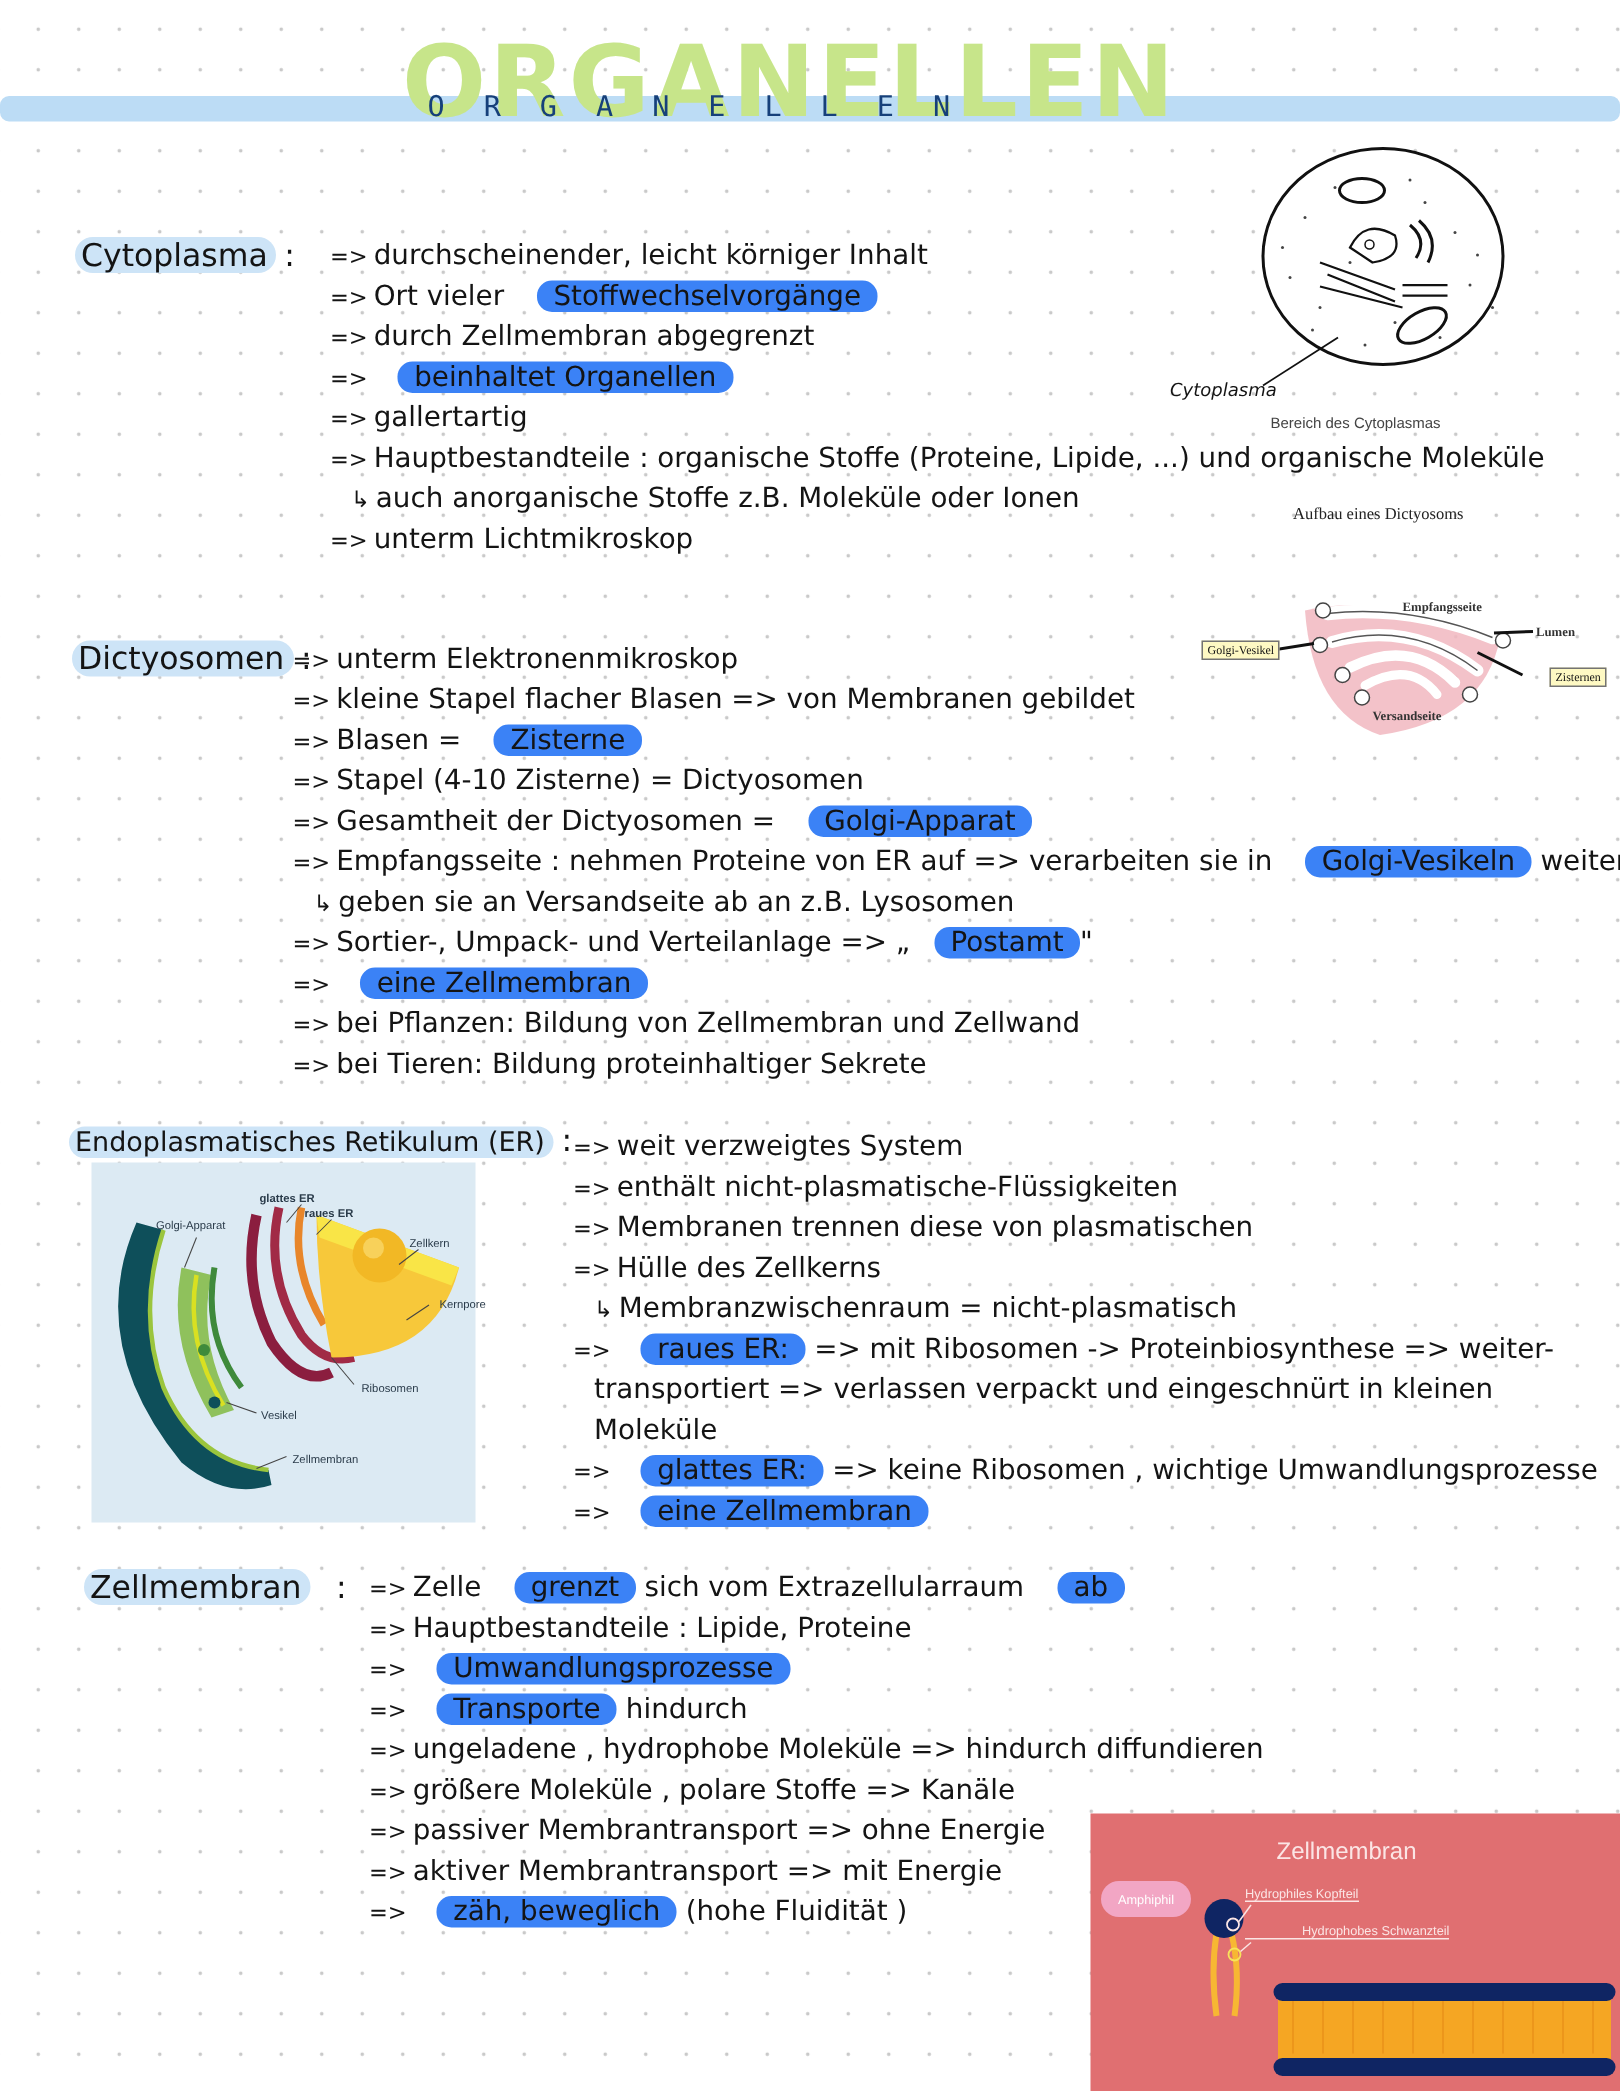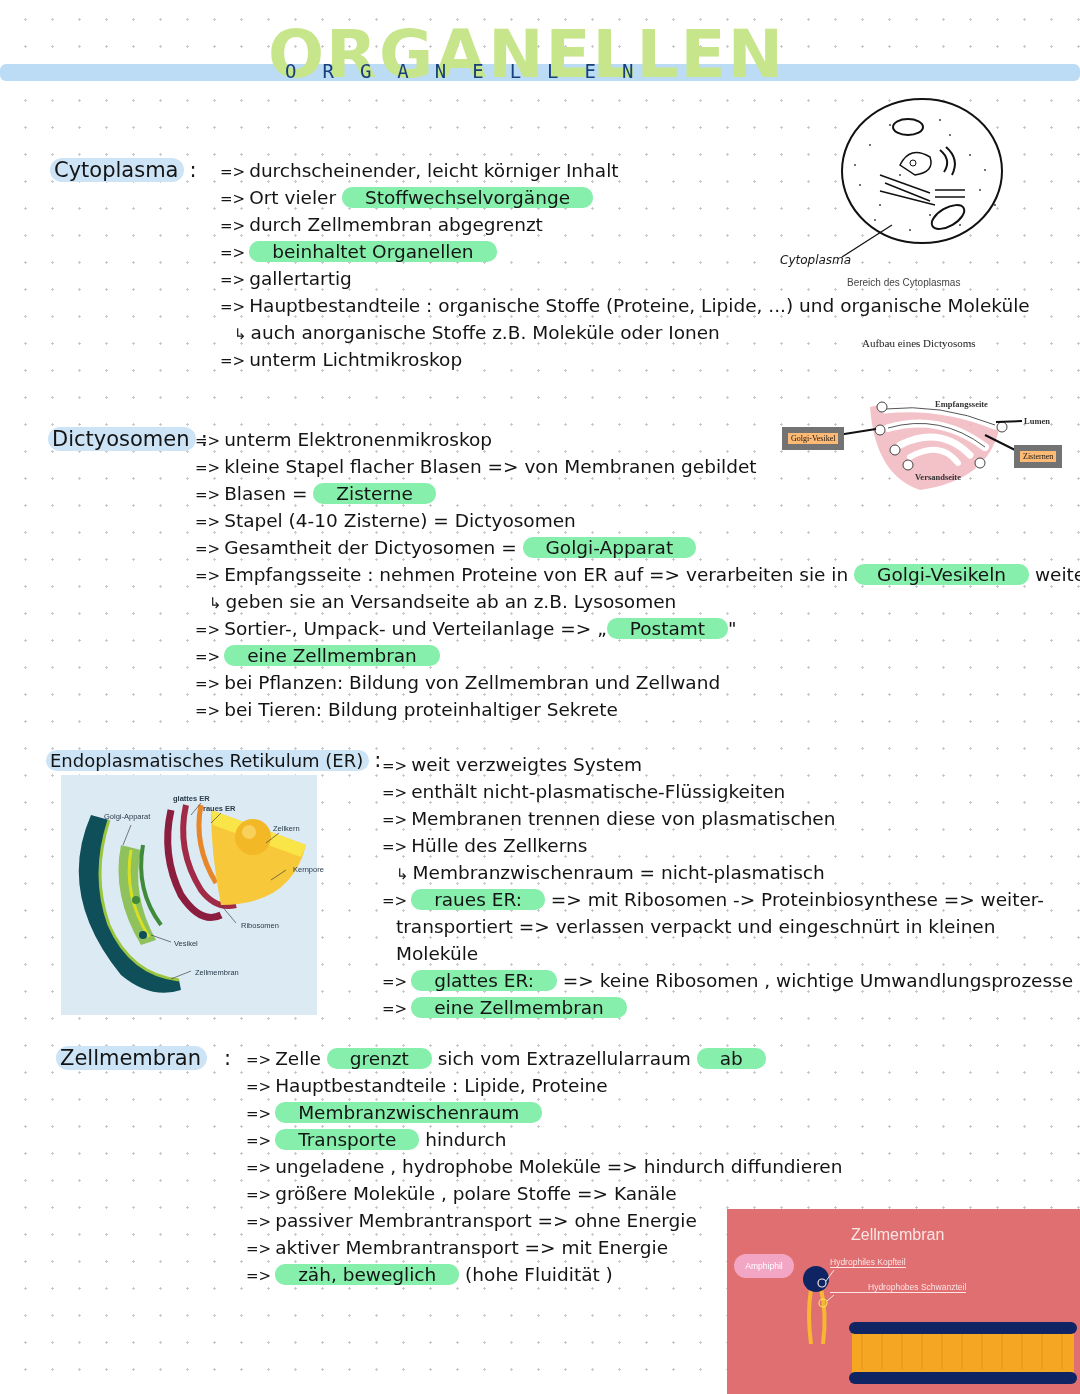--- a/index.html
+++ b/index.html
@@ -14,25 +14,25 @@
   }
   .abs { position:absolute; }
   .title-bar { left:0; top:64px; width:1080px; height:17px; background:#bcdcf5; border-radius:6px; }
   .title-big { left:268px; top:22px; font-family:"DejaVu Sans", sans-serif; font-weight:bold; font-size:66px; letter-spacing:2px; color:#c7e58a; line-height:1; }
   .title-small { left:285px; top:62px; font-family:"DejaVu Sans Mono", monospace; font-size:19px; letter-spacing:26px; color:#16407a; line-height:1; }
   .heading { font-family:"DejaVu Sans", sans-serif; font-size:21px; line-height:26px; padding:0 6px 0 4px; border-radius:12px; background:#cde4f7; white-space:nowrap; }
   .colon { font-size:21px; }
   .lines { font-family:"DejaVu Sans", sans-serif; font-size:18.5px; line-height:27px; white-space:nowrap; }
   .line { display:block; height:27px; }
   .arrow { font-size:15px; margin-right:4px; }
-  .hl { background:#86efac; border-radius:10px; padding:0 23px; }
+  .hl { background:#3b82f6; border-radius:10px; padding:0 11px;margin-left:16px; }
   .indent { padding-left:14px; }
   .fig-cap { font-family:"Liberation Serif", serif; font-size:11px; color:#222; }
   .small-cap { font-family:Liberation Sans, sans-serif; font-size:10px; color:#444; }
-  .label-box { font-family:"Liberation Serif", serif; font-size:8px; border:6px solid #737373; padding:1px 3px; background:#fdba74; }
+  .label-box { font-family:"Liberation Serif", serif; font-size:8px; border:1px solid #737373; padding:1px 3px; background:#fef9c3;margin-left:19px; }
   .serif-lbl { font-family:"Liberation Serif", serif; font-size:8.5px; font-weight:bold; color:#333; }
   .er-img { left:61px; top:775px; width:256px; height:240px; background:#dceaf3; }
   .er-lbl { font-family:"Liberation Sans", sans-serif; font-size:7.5px; color:#2a3b4a; }
   .mem-img { left:727px; top:1209px; width:353px; height:185px; background:#e06f71; }
   .mem-title { font-family:"Liberation Sans", sans-serif; font-size:16px; color:#fbe5e5; }
   .mem-lbl { font-family:"Liberation Sans", sans-serif; font-size:8.5px; color:#fbe5e5; border-bottom:1px solid #fbe5e5; }
 </style>
 </head>
 <body>
 
@@ -187,21 +187,21 @@
   <span class="abs er-lbl" style="left:134px;top:193px;">Zellmembran</span>
 </div>
 
 <div class="abs" style="left:56px;top:1045px;">
   <span class="heading">Zellmembran</span>
   <span class="colon" style="margin-left:12px;">:</span>
 </div>
 <div class="abs lines" id="zm-lines" style="left:246px;top:1045px;">
     <span class="line"><span class="arrow">=&gt;</span><span>Zelle </span><span class="hl">grenzt</span><span> sich vom Extrazellularraum </span><span class="hl">ab</span></span>
     <span class="line"><span class="arrow">=&gt;</span><span>Hauptbestandteile : Lipide, Proteine</span></span>
-    <span class="line"><span class="arrow">=&gt;</span><span class="hl">Membranzwischenraum</span></span>
+    <span class="line"><span class="arrow">=&gt;</span><span class="hl">Umwandlungsprozesse</span></span>
     <span class="line"><span class="arrow">=&gt;</span><span class="hl">Transporte</span><span> hindurch</span></span>
     <span class="line"><span class="arrow">=&gt;</span><span>ungeladene , hydrophobe Moleküle =&gt; hindurch diffundieren</span></span>
     <span class="line"><span class="arrow">=&gt;</span><span>größere Moleküle , polare Stoffe =&gt; Kanäle</span></span>
     <span class="line"><span class="arrow">=&gt;</span><span>passiver Membrantransport =&gt; ohne Energie</span></span>
     <span class="line"><span class="arrow">=&gt;</span><span>aktiver Membrantransport =&gt; mit Energie</span></span>
     <span class="line"><span class="arrow">=&gt;</span><span class="hl">zäh, beweglich</span><span> (hohe Fluidität )</span></span>
   </div>
 
 <div class="abs mem-img">
   <span class="abs mem-title" style="left:124px;top:17px;">Zellmembran</span>

